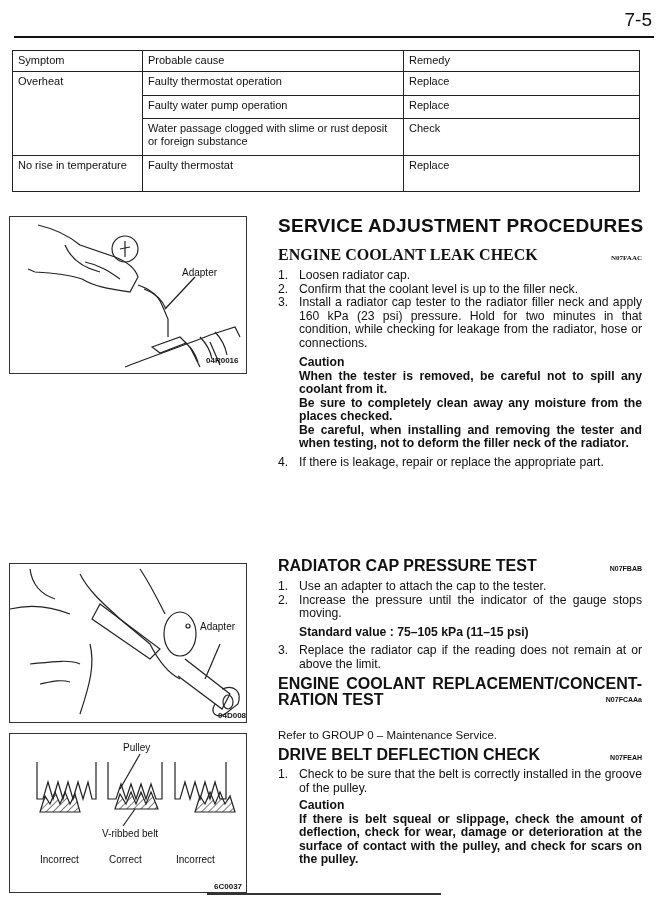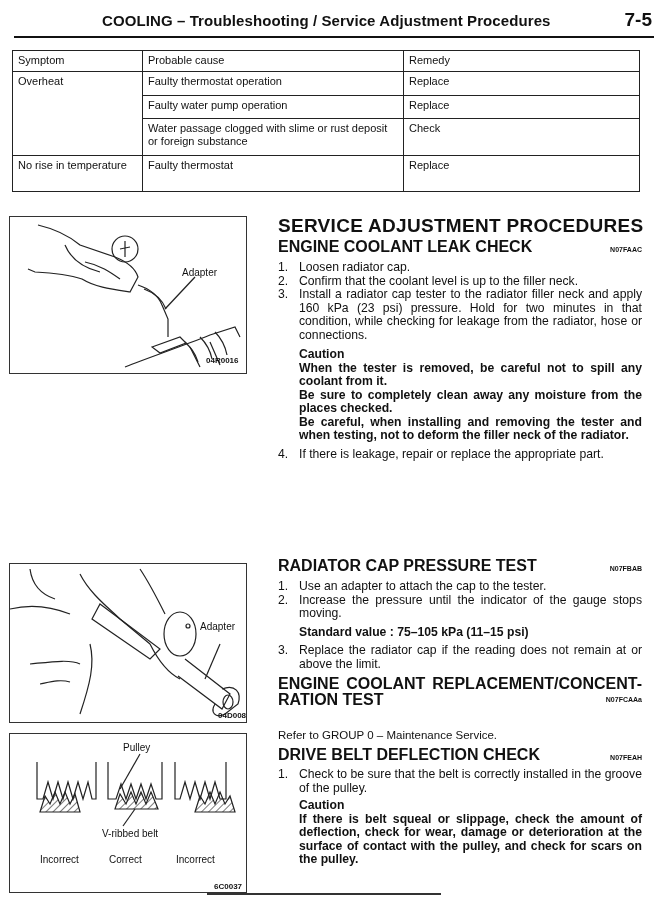--- a/index.html
+++ b/index.html
@@ -1,21 +1,21 @@
 <!DOCTYPE html>
 <html><head>
 <meta charset="utf-8">
 <style>
   * { box-sizing: border-box; margin: 0; padding: 0; }
   html, body { width: 668px; height: 900px; background: #ffffff; overflow: hidden; }
   body { position: relative; font-family: "Liberation Sans", sans-serif; color: #111; }
 
   .page-header { position: absolute; left: 14px; top: 6px; width: 640px; height: 32px; border-bottom: 2px solid #111; }
   .page-header .title { position: absolute; left: 88px; top: 6px; font-size: 15px; font-weight: bold; letter-spacing: 0.1px; }
-  .page-header .pagenum { position: absolute; right: 2px; top: 3px; font-size: 19px; font-weight: bold; }
+  .page-header .pagenum { position: absolute; right: 2px; top: 3px; font-size: 19px; font-weight: normal; }
 
   table.trouble { position: absolute; left: 12px; top: 50px; width: 628px; border-collapse: collapse; font-size: 11px; }
   table.trouble td { border: 1px solid #222; vertical-align: top; padding: 3px 5px; line-height: 13px; }
   table.trouble td.c1 { width: 130px; }
   table.trouble td.c2 { width: 261px; }
   table.trouble tr.r-head td { height: 21px; }
   table.trouble tr.r1 td { height: 24px; }
   table.trouble tr.r2 td { height: 23px; }
   table.trouble tr.r3 td { height: 37px; }
   table.trouble tr.r4 td { height: 36px; }
@@ -38,21 +38,20 @@
   .caution { padding-left: 21px; font-size: 12.2px; font-weight: bold; line-height: 13.5px; text-align: justify; }
   .caution .cap { display: block; }
   .spec { padding-left: 21px; font-size: 12.2px; font-weight: bold; line-height: 13.5px; margin: 5px 0; }
   .plain { font-size: 11.5px; line-height: 14px; }
   .footer-line { position: absolute; left: 207px; top: 893px; width: 234px; border-top: 2px solid #333; }
 </style>
 </head>
 <body>
 
 <div class="page-header">
-  <span class="title">COOLING – Troubleshooting / Service Adjustment Procedures</span>
   <span class="pagenum">7-5</span>
 </div>
 
 <table class="trouble">
   <tbody>
       <tr class="r-head">
     <td class="c1">Symptom</td>
     <td class="c2">Probable cause</td>
     <td>Remedy</td>
   </tr>
@@ -93,21 +92,21 @@
       <path d="M180 130 L190 150 M200 125 L210 148"></path>
       <line x1="155" y1="92" x2="185" y2="60"></line>
     </g>
   </svg>
   <span class="fig-label" style="left:172px; top:50px;">Adapter</span>
   <span class="fig-code" style="left:196px; top:139px;">04R0016</span>
 </div>
 
 <div class="col" style="top:215px;">
   <div class="h1">SERVICE ADJUSTMENT PROCEDURES</div>
-  <div class="h2" style="margin-top:1px;">
+  <div class="h2" style="margin-top:9px;font-family:Liberation Serif, serif;">
     <span>ENGINE COOLANT LEAK CHECK</span>
     <span class="code">N07FAAC</span>
   </div>
   <ol class="steps" style="margin-top:5px;">
     <li><span class="num">1.</span><span>Loosen radiator cap.</span></li>
     <li><span class="num">2.</span><span>Confirm that the coolant level is up to the filler neck.</span></li>
     <li><span class="num">3.</span><span>Install a radiator cap tester to the radiator filler neck and apply 160 kPa (23 psi) pressure. Hold for two minutes in that condition, while checking for leakage from the radiator, hose or connections.</span></li>
   </ol>
   <div class="caution" style="margin-top:6px;">
     <span class="cap">Caution</span>

